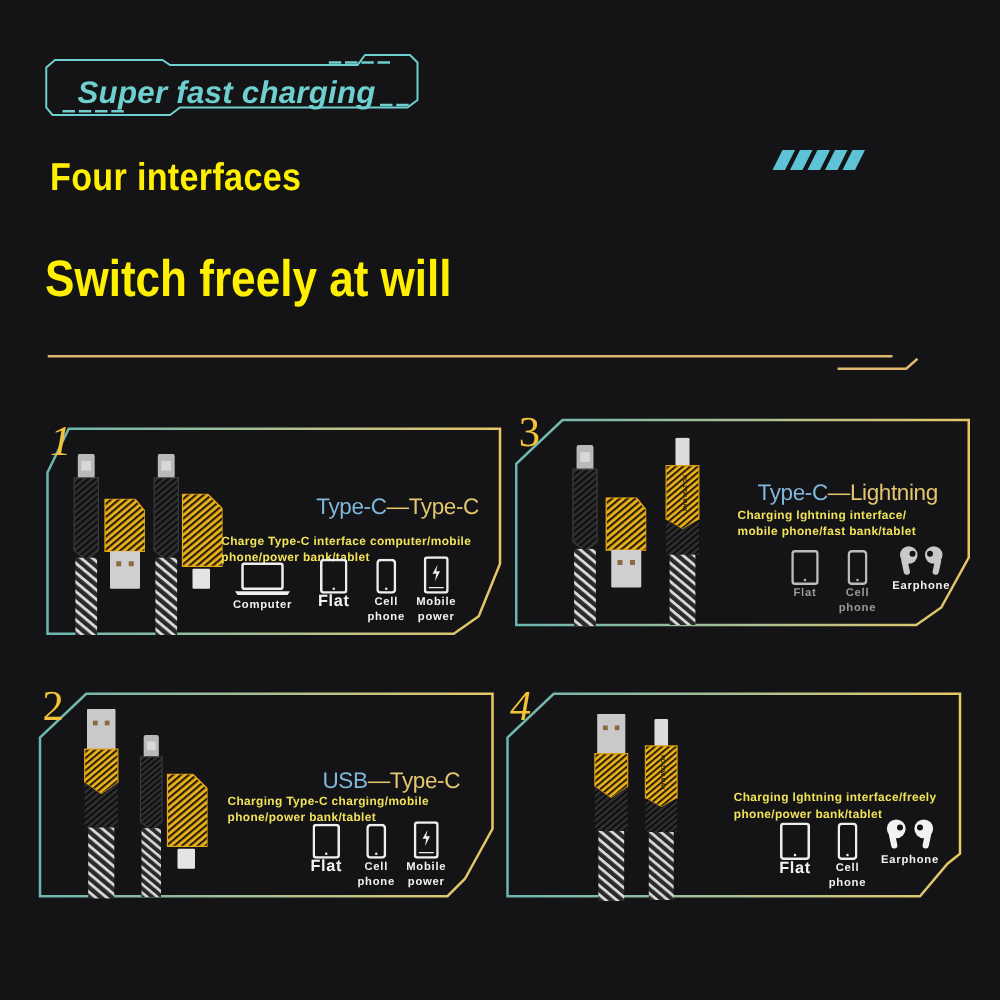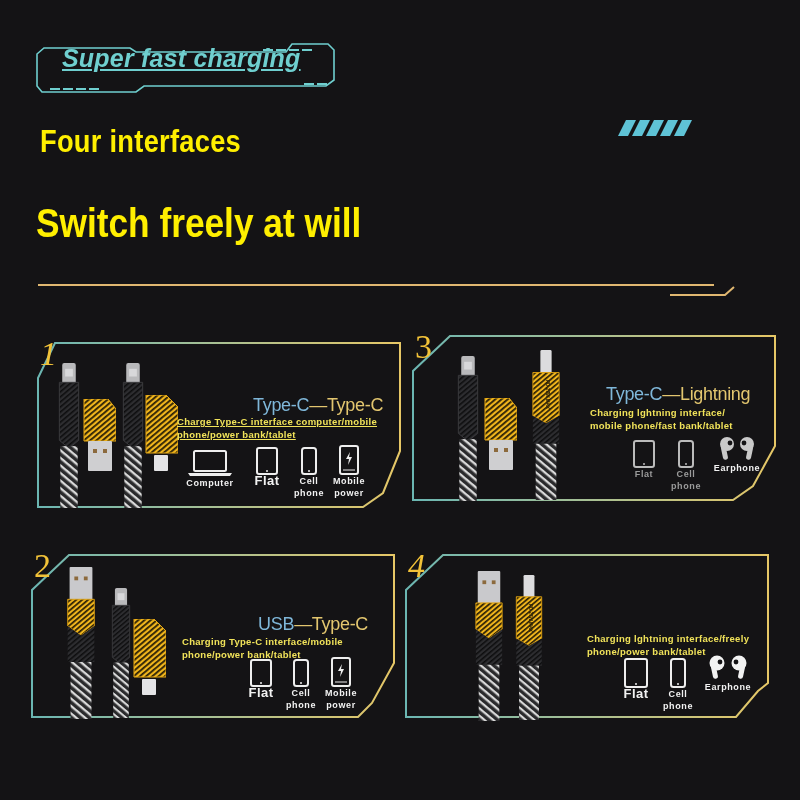--- a/index.html
+++ b/index.html
@@ -1,21 +1,21 @@
 <!DOCTYPE html>
 <html><head>
 <meta charset="utf-8">
 <style>
   html,body{margin:0;padding:0;}
   body{width:800px;height:800px;background:#141315;position:relative;overflow:hidden;font-family:"Liberation Sans",sans-serif;}
   .abs{position:absolute;}
   
   .badge{left:36px;top:42px;width:304px;height:52px;}
   .badge svg{position:absolute;left:0;top:0;}
-  .badge-text{position:absolute;left:26px;top:2px;font-size:25px;font-weight:bold;font-style:italic;color:#6fcfcf;letter-spacing:0.2px;white-space:nowrap;text-decoration:underline;}
+  .badge-text{position:absolute;left:26px;top:18px;font-size:25px;font-weight:bold;font-style:italic;color:#6fcfcf;letter-spacing:0.2px;white-space:nowrap;}
   .h1{left:40px;top:124px;font-size:31px;font-weight:bold;color:#ffef00;font-family:"Liberation Sans",sans-serif;transform:scaleX(0.88);transform-origin:left;white-space:nowrap;letter-spacing:0.3px;}
   .h2{left:36px;top:200px;font-size:41px;font-weight:bold;color:#ffef00;transform:scaleX(0.86);transform-origin:left;white-space:nowrap;}
   .stripes{left:618px;top:120px;}
   .rule{left:38px;top:283px;}
   
   .panel{position:absolute;}
   .panel svg.frame{position:absolute;left:0;top:0;overflow:visible;}
   .pnum{position:absolute;font-family:"Liberation Serif",serif;font-style:italic;font-size:34px;color:#f2c238;line-height:1;}
   .ptitle{position:absolute;font-size:18px;white-space:nowrap;letter-spacing:-0.3px;}
   .ptitle .a{color:#7fb7d9;}
@@ -136,21 +136,21 @@
     </svg>
   <svg class="cable" style="left:82px;top:20px;" width="26" height="145">
       <use href="#cableC"></use>
     </svg>
   <svg class="cable" style="left:106px;top:52px;" width="34" height="80">
       <use href="#adapterL"></use>
     </svg>
   <div class="ptitle" style="left:215px;top:52px;">
     <span class="a">Type-C</span><span class="b">—</span><span class="b">Type-C</span>
   </div>
-  <div class="pdesc" style="left:139px;top:72px;text-decoration:underline;">
+  <div class="pdesc" style="left:139px;top:84px;">
     <div>Charge Type-C interface computer/mobile</div>
     <div>phone/power bank/tablet</div>
   </div>
   <div class="dev" style="left:142px;top:106px;width:60px;">
     <svg width="44" height="28" viewBox="0 0 44 28">
         <rect x="6" y="2" width="32" height="20" rx="1.5" fill="none" stroke="#eee" stroke-width="2"></rect>
         <path d="M0 24 H44 L42 27 H2 Z" fill="#eee"></path>
       </svg>
     <span class="lbl">Computer</span>
   </div>
@@ -242,21 +242,21 @@
   <svg class="cable" style="left:76px;top:33px;" width="26" height="130">
       <use href="#cableC"></use>
     </svg>
   <svg class="cable" style="left:100px;top:64px;" width="34" height="80">
       <use href="#adapterL"></use>
     </svg>
   <div class="ptitle" style="left:226px;top:59px;">
     <span class="a">USB</span><span class="b">—</span><span class="b">Type-C</span>
   </div>
   <div class="pdesc" style="left:150px;top:80px;">
-    <div>Charging Type-C interface/mobile</div>
+    <div>Charging Type-C charging/mobile</div>
     <div>phone/power bank/tablet</div>
   </div>
   <div class="dev" style="left:212px;top:104px;width:34px;">
     <svg width="22" height="28" viewBox="0 0 22 28">
         <rect x="1" y="1" width="20" height="26" rx="2" fill="none" stroke="#eee" stroke-width="2"></rect>
         <circle cx="11" cy="24" r="1" fill="#eee"></circle>
       </svg>
     <span class="lbl big">Flat</span>
   </div>
   <div class="dev" style="left:252px;top:104px;width:34px;">

